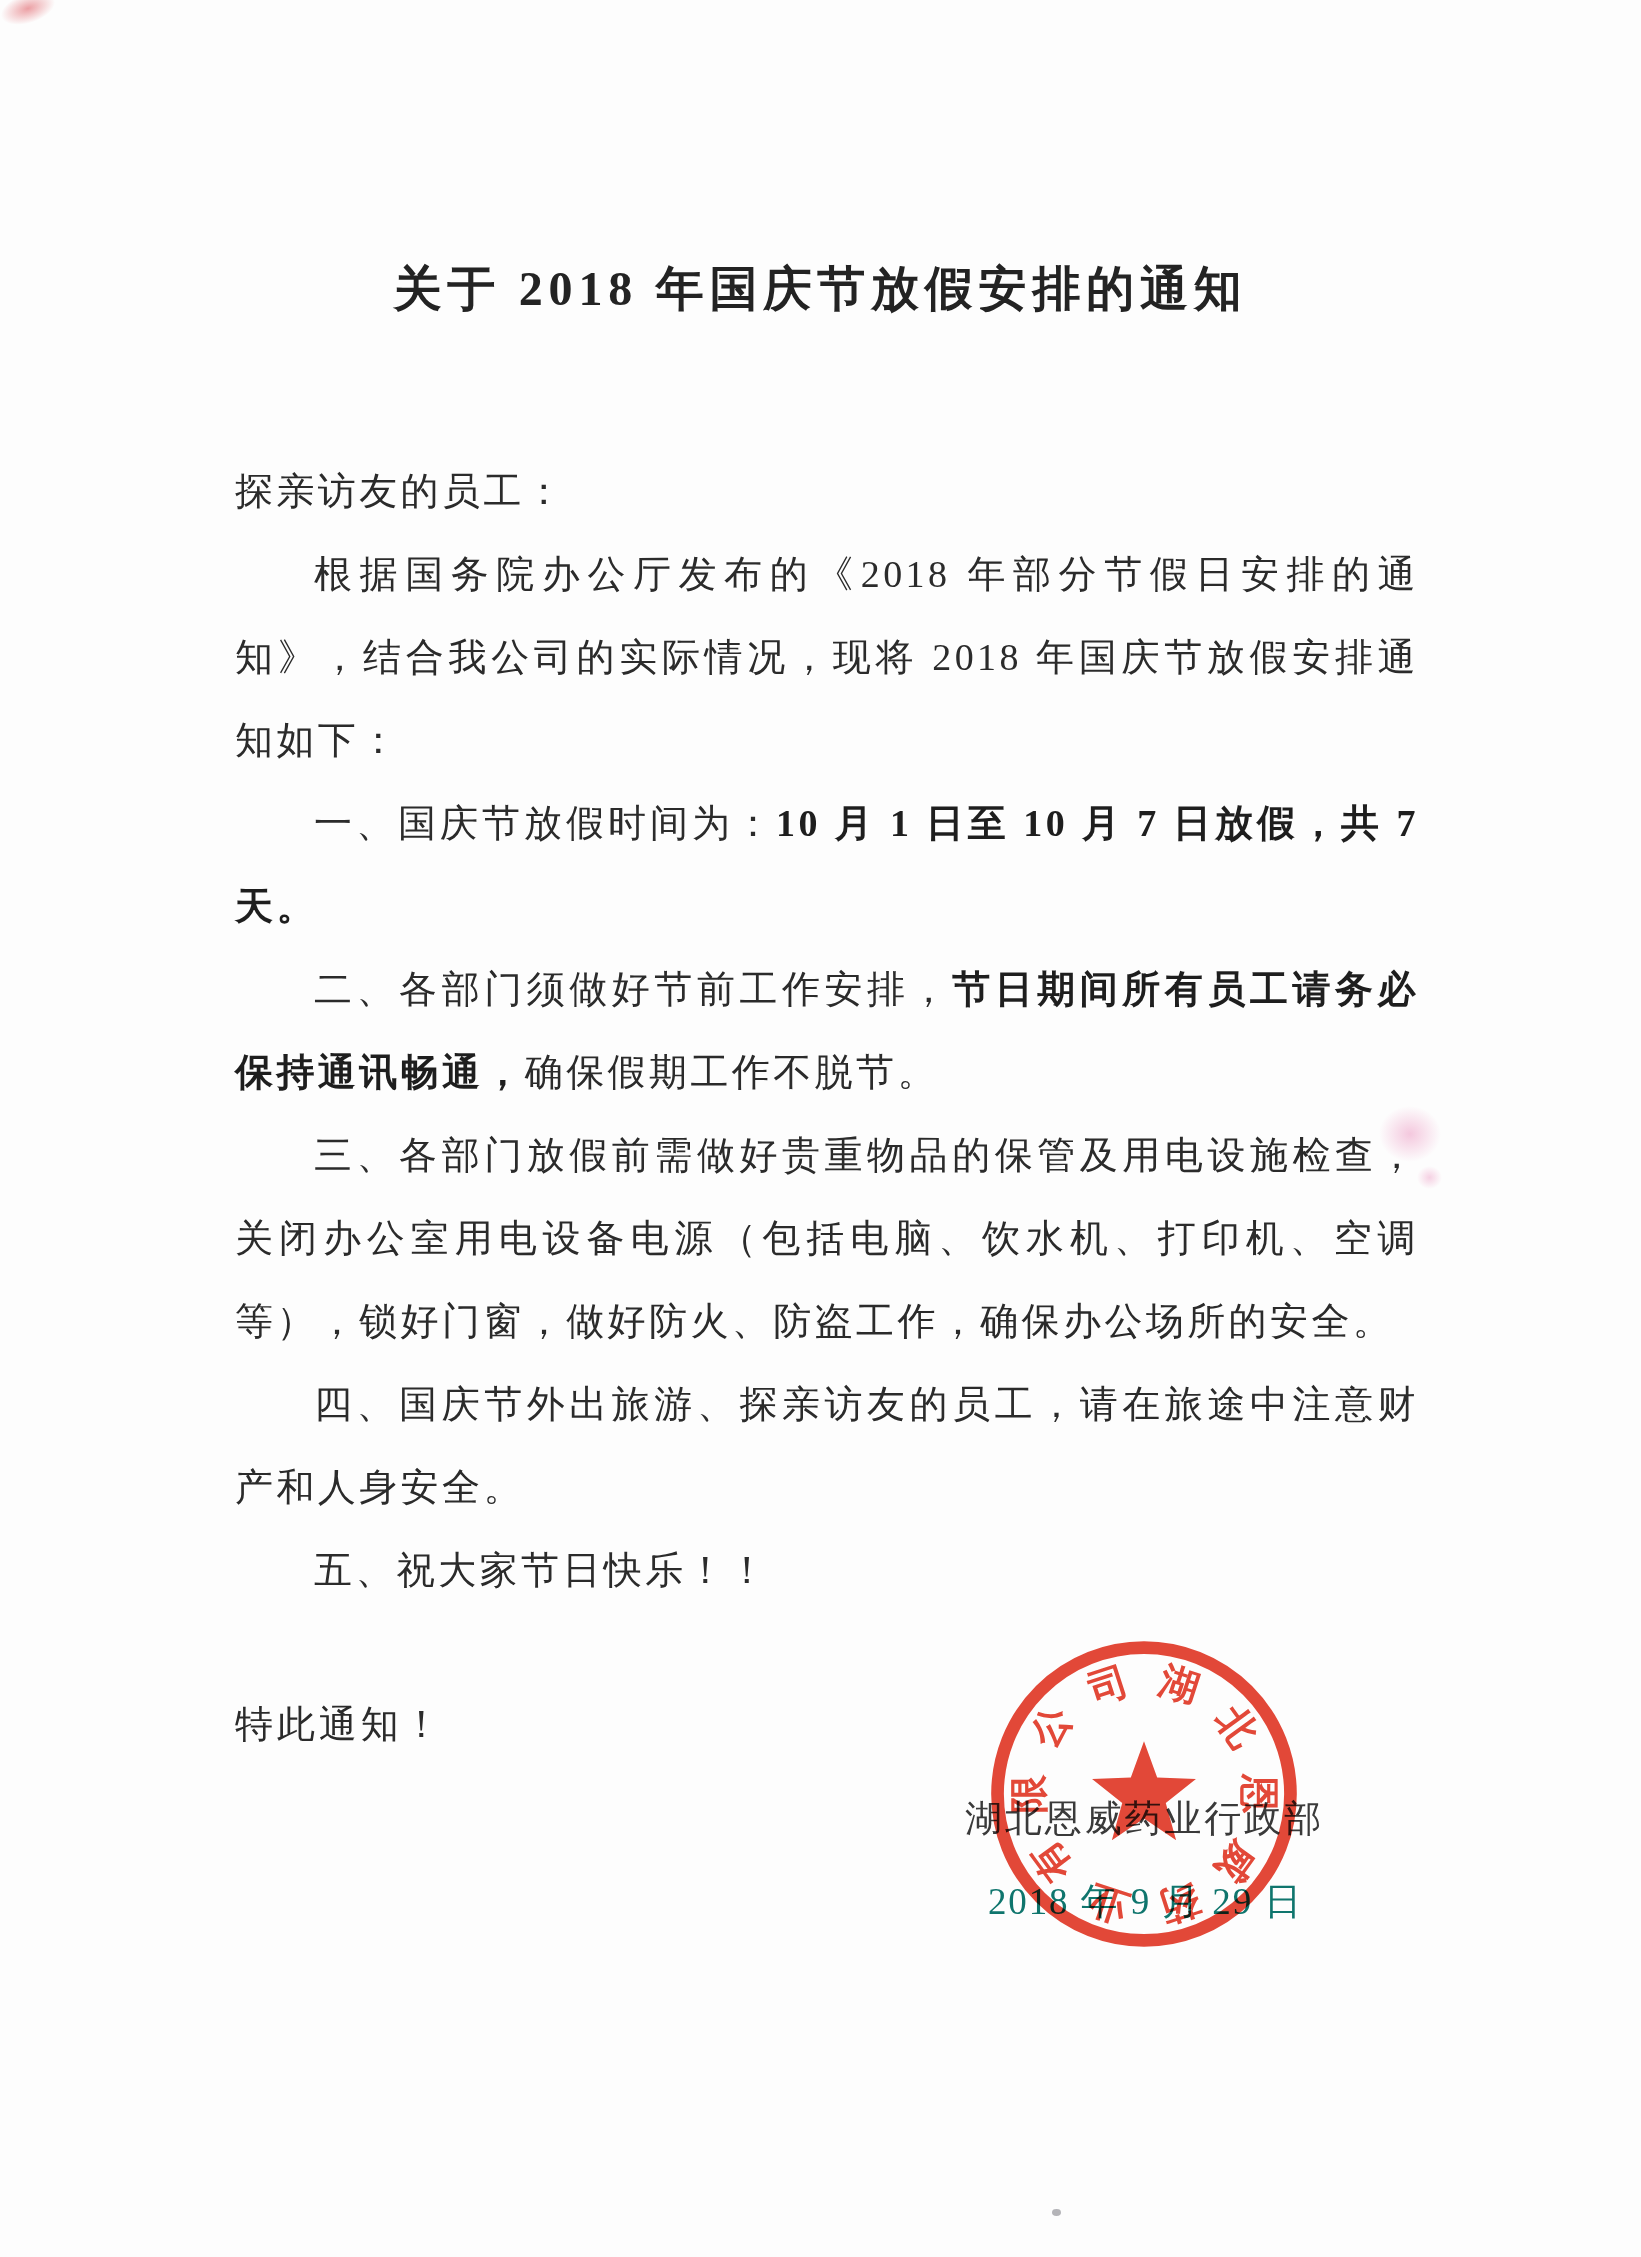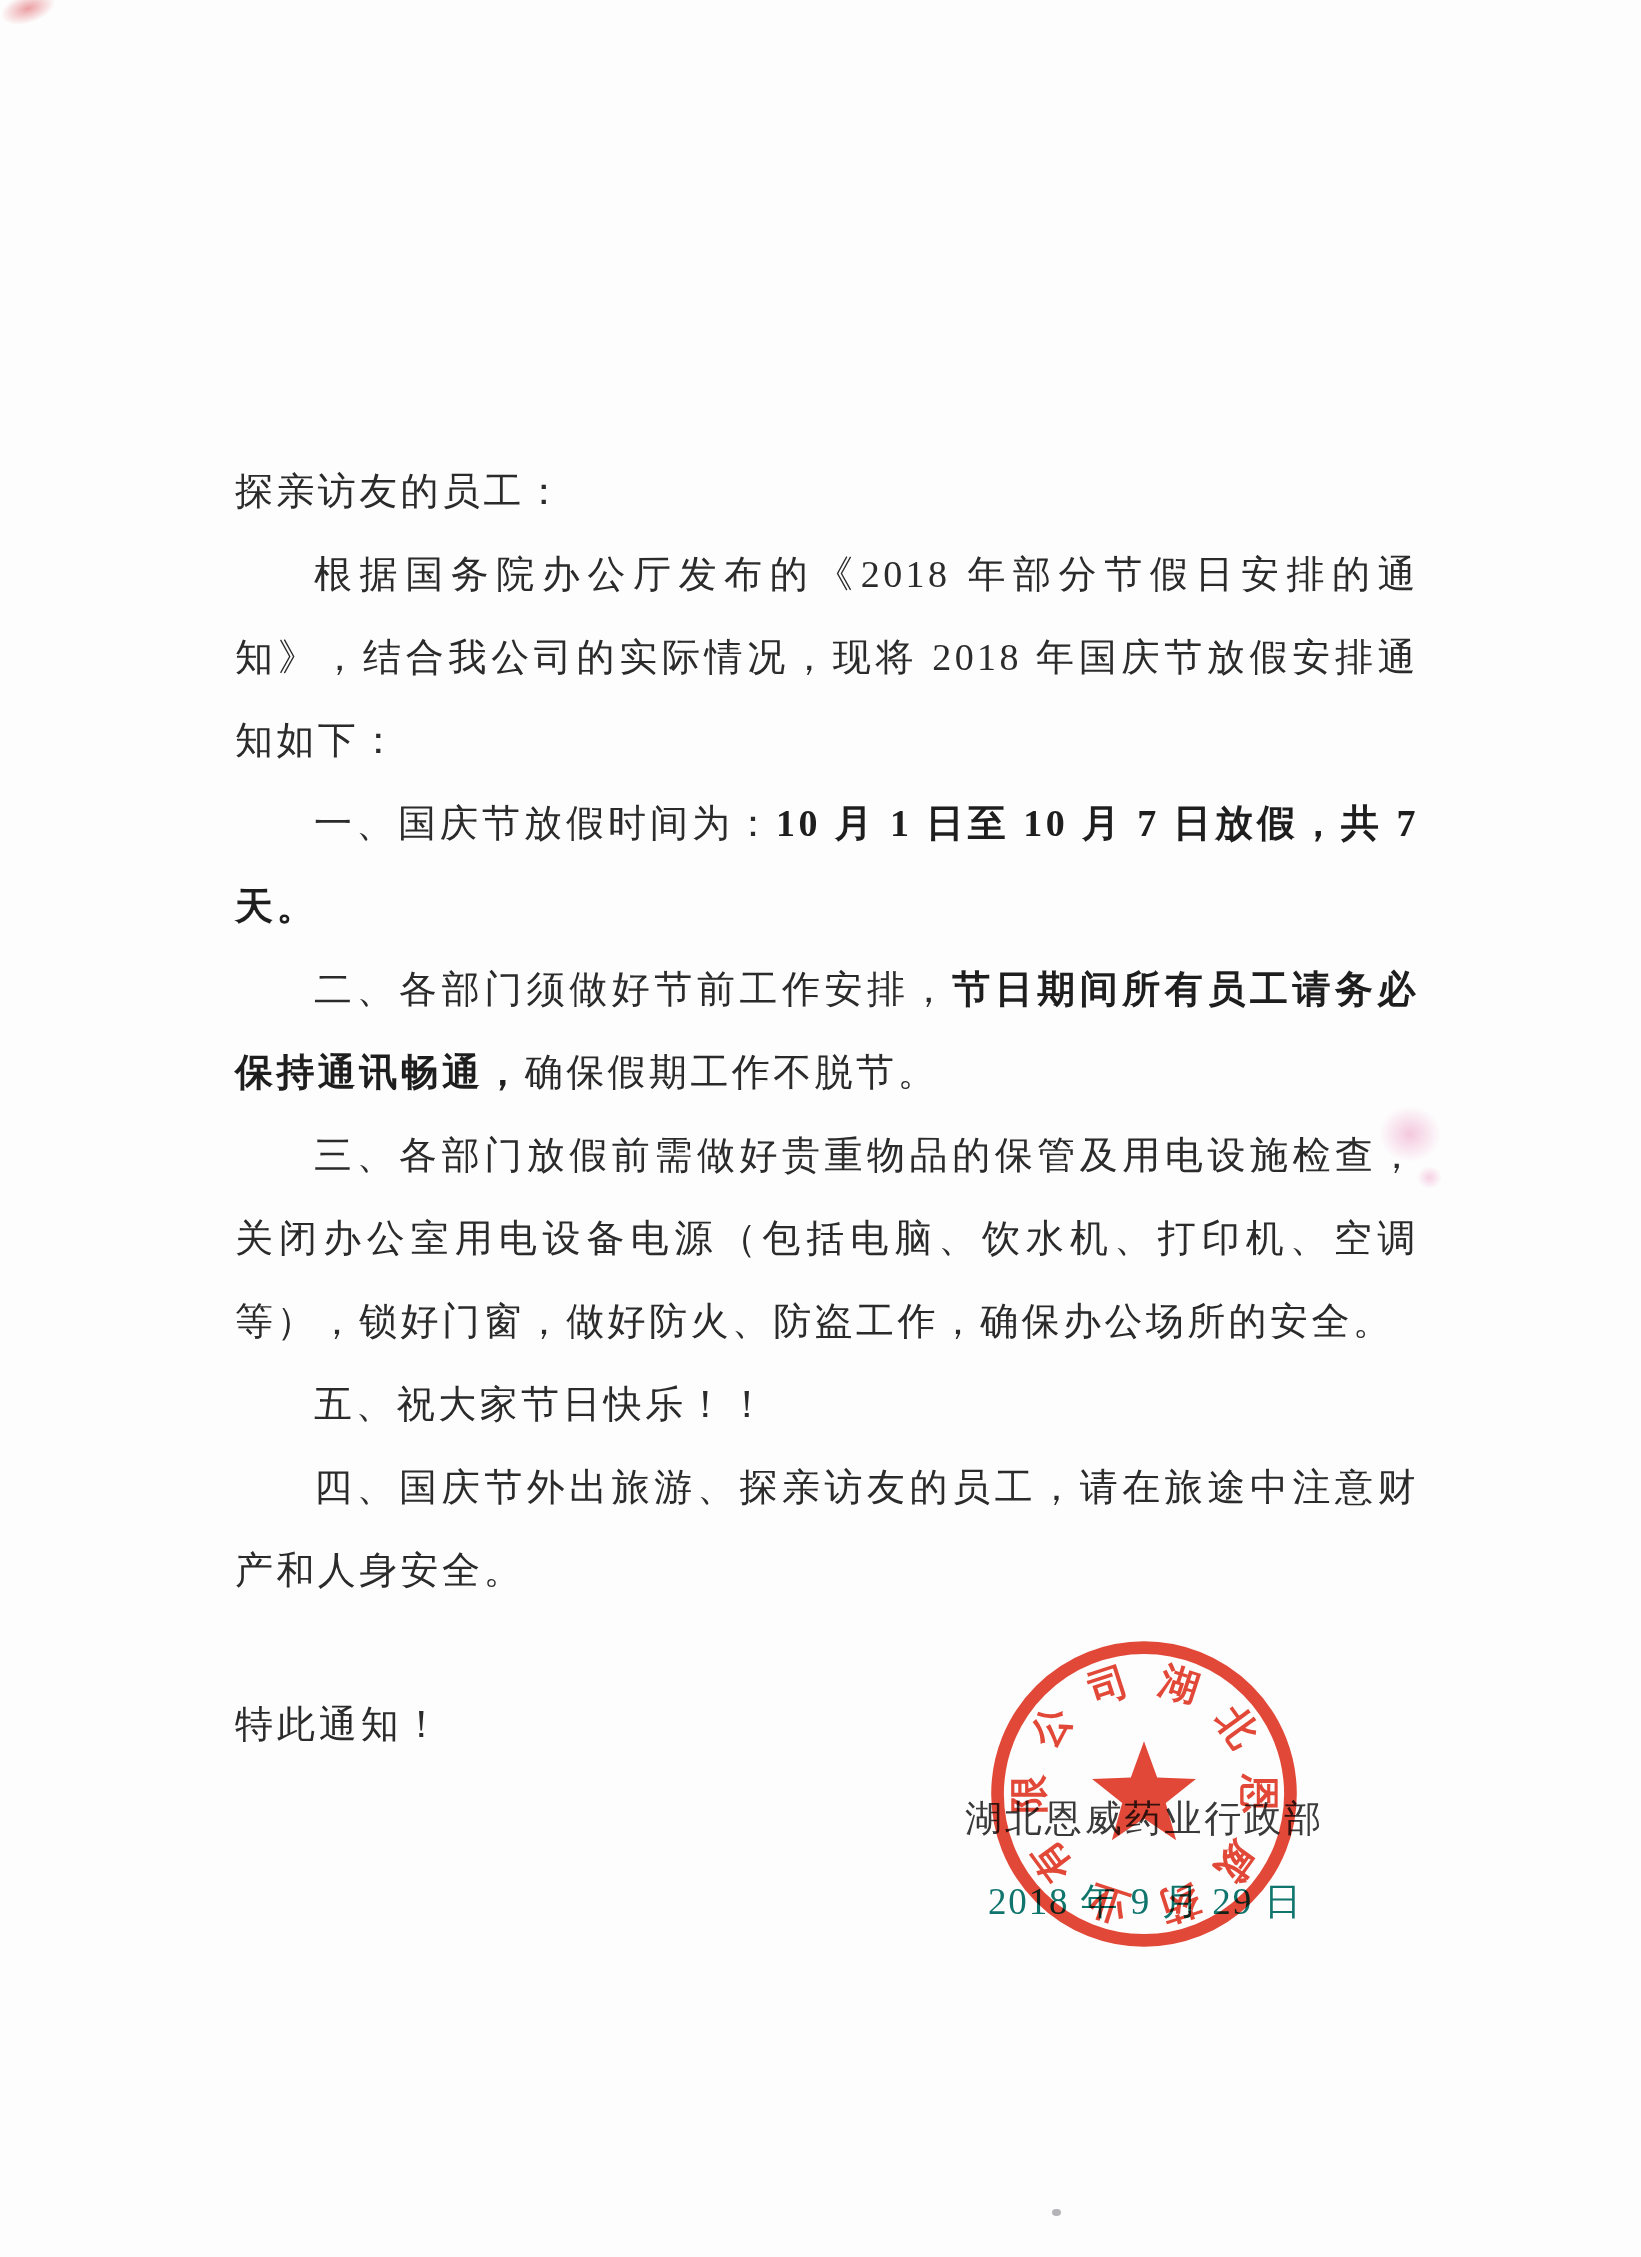--- a/index.html
+++ b/index.html
@@ -99,30 +99,31 @@
   .bottom-dot {
     position: absolute; left: 1052px; top: 2209px; width: 8.7px; height: 6.8px;
     background: rgba(90,90,100,0.45); border-radius: 50%;
   }
 </style>
 </head>
 <body>
 
 <div class="page">
 
+  <h1 class="title">关于 2018 年国庆节放假安排的通知</h1>
 
   <div class="body-block">
     <p class="para">探亲访友的员工：</p>
     <div id="paragraphs">
         <p class="para indent"><span>根据国务院办公厅发布的《2018 年部分节假日安排的通知》，结合我公司的实际情况，现将 2018 年国庆节放假安排通知如下：</span></p>
         <p class="para indent"><span>一、国庆节放假时间为：</span><span class="seg-bold">10 月 1 日至 10 月 7 日放假，共 7 天。</span></p>
         <p class="para indent"><span>二、各部门须做好节前工作安排，</span><span class="seg-bold">节日期间所有员工请务必保持通讯畅通，</span><span>确保假期工作不脱节。</span></p>
         <p class="para indent"><span>三、各部门放假前需做好贵重物品的保管及用电设施检查，关闭办公室用电设备电源（包括电脑、饮水机、打印机、空调等），锁好门窗，做好防火、防盗工作，确保办公场所的安全。</span></p>
+        <p class="para indent"><span>四、国庆节外出旅游、探亲访友的员工，请在旅途中注意财产和人身安全。</span></p>
         <p class="para indent"><span>五、祝大家节日快乐！！</span></p>
-        <p class="para indent"><span>四、国庆节外出旅游、探亲访友的员工，请在旅途中注意财产和人身安全。</span></p>
       </div>
     <p class="para closing">特此通知！</p>
   </div>
 
   <svg class="seal" viewBox="0 0 340 340" aria-hidden="true">
     <circle id="seal-ring" cx="170" cy="170" r="150" fill="none" stroke="#e23a28" stroke-width="13"></circle>
     <polygon id="seal-star" fill="#e23a28" transform="translate(170,172)" points="0,-56 13.5,-19 53.2,-17.3 22.3,7.1 32.9,45.3 0,23 -32.9,45.3 -22.3,7.1 -53.2,-17.3 -13.5,-19"></polygon>
     <g id="seal-chars">
         <text x="170" y="66" text-anchor="middle" fill="#e23a28" transform="rotate(18 170 170)">湖</text>
         <text x="170" y="66" text-anchor="middle" fill="#e23a28" transform="rotate(54 170 170)">北</text>

